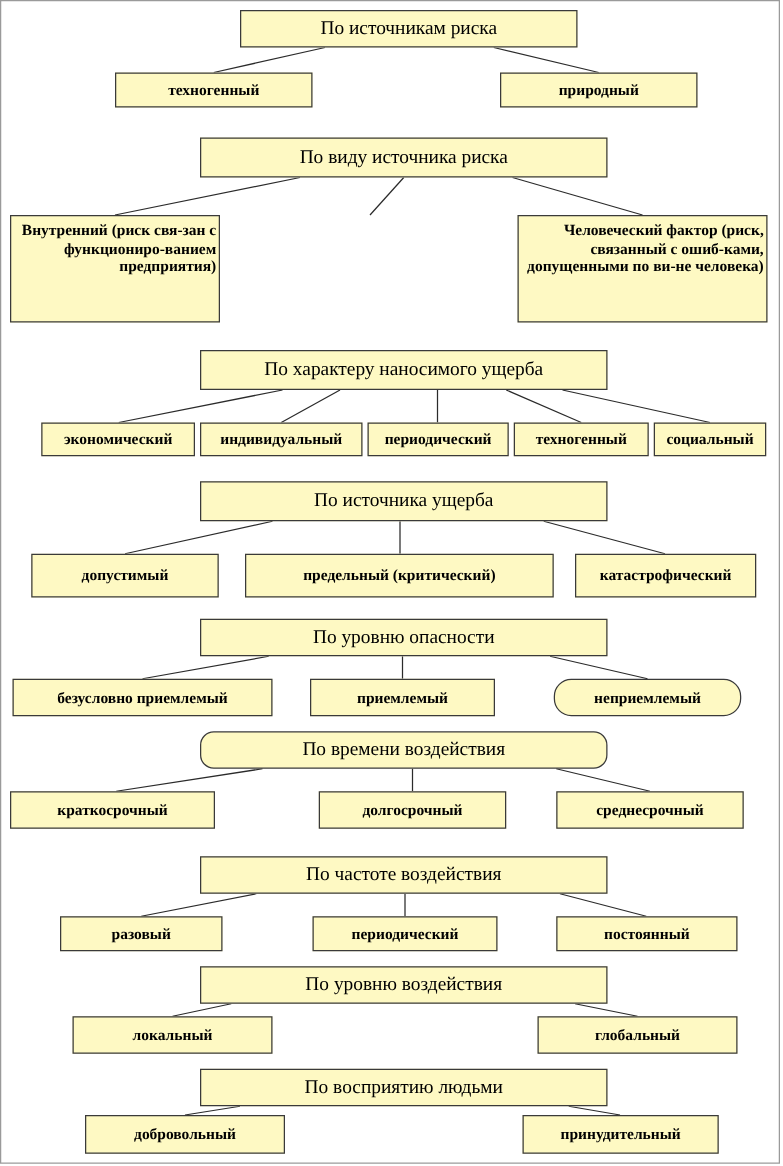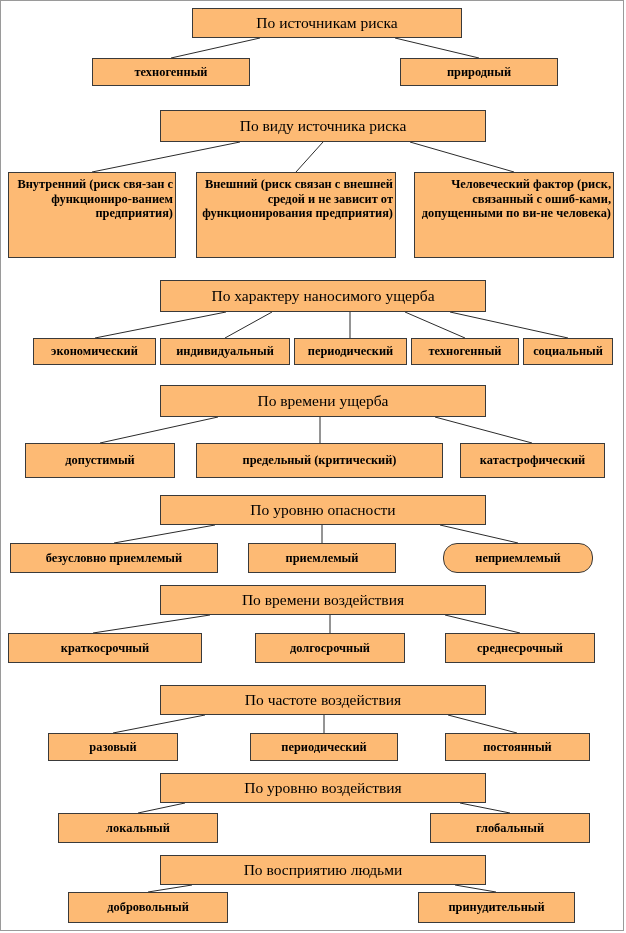--- a/index.html
+++ b/index.html
@@ -25,21 +25,21 @@
   svg.links {
     position: absolute;
     left: 0; top: 0;
     width: 626px; height: 933px;
     pointer-events: none;
   }
   .node {
     position: absolute;
     box-sizing: border-box;
     border: 1px solid #3a3a3a;
-    background: #fdba74;
+    background: #fef9c3;
     display: flex;
     align-items: flex-start;
     justify-content: center;
     text-align: center;
     color: #000000;
     line-height: 1.18;
     padding-top: 3px;
     z-index: 2;
   }
   .node.header {
@@ -120,23 +120,20 @@
   <div class="node leaf" style="left:400px; top:58px; width:158px; height:28px;">
     <span class="txt">природный</span>
   </div>
 
   <div class="node header" style="left:160px; top:110px; width:326px; height:32px;">
     <span class="txt">По виду источника риска</span>
   </div>
   <div class="node leaf-multi" style="left:8px; top:172px; width:168px; height:86px;">
     <span class="txt">Внутренний (риск свя-зан с функциониро-ванием предприятия)</span>
   </div>
-  <div class="node leaf-multi" style="left:196px; top:172px; width:200px; height:86px;">
-    <span class="txt">Внешний (риск связан с внешней средой и не зависит от функционирования предприятия)</span>
-  </div>
   <div class="node leaf-multi" style="left:414px; top:172px; width:200px; height:86px;">
     <span class="txt">Человеческий фактор (риск, связанный с ошиб-ками, допущенными по ви-не человека)</span>
   </div>
 
   <div class="node header" style="left:160px; top:280px; width:326px; height:32px;">
     <span class="txt">По характеру наносимого ущерба</span>
   </div>
   <div class="node leaf" style="left:33px; top:338px; width:123px; height:27px;">
     <span class="txt">экономический</span>
   </div>
@@ -147,21 +144,21 @@
     <span class="txt">периодический</span>
   </div>
   <div class="node leaf" style="left:411px; top:338px; width:108px; height:27px;">
     <span class="txt">техногенный</span>
   </div>
   <div class="node leaf" style="left:523px; top:338px; width:90px; height:27px;">
     <span class="txt">социальный</span>
   </div>
 
   <div class="node header" style="left:160px; top:385px; width:326px; height:32px;">
-    <span class="txt">По времени ущерба</span>
+    <span class="txt">По источника ущерба</span>
   </div>
   <div class="node leaf" style="left:25px; top:443px; width:150px; height:35px;">
     <span class="txt">допустимый</span>
   </div>
   <div class="node leaf" style="left:196px; top:443px; width:247px; height:35px;">
     <span class="txt">предельный (критический)</span>
   </div>
   <div class="node leaf" style="left:460px; top:443px; width:145px; height:35px;">
     <span class="txt">катастрофический</span>
   </div>
@@ -172,24 +169,24 @@
   <div class="node leaf" style="left:10px; top:543px; width:208px; height:30px;">
     <span class="txt">безусловно приемлемый</span>
   </div>
   <div class="node leaf" style="left:248px; top:543px; width:148px; height:30px;">
     <span class="txt">приемлемый</span>
   </div>
   <div class="node leaf" style="left:443px; top:543px; width:150px; height:30px;border-radius:14px;">
     <span class="txt">неприемлемый</span>
   </div>
 
-  <div class="node header" style="left:160px; top:585px; width:326px; height:30px;">
+  <div class="node header" style="left:160px; top:585px; width:326px; height:30px;border-radius:11px;">
     <span class="txt">По времени воздействия</span>
   </div>
-  <div class="node leaf" style="left:8px; top:633px; width:194px; height:30px;">
+  <div class="node leaf" style="left:8px; top:633px; width:164px; height:30px;">
     <span class="txt">краткосрочный</span>
   </div>
   <div class="node leaf" style="left:255px; top:633px; width:150px; height:30px;">
     <span class="txt">долгосрочный</span>
   </div>
   <div class="node leaf" style="left:445px; top:633px; width:150px; height:30px;">
     <span class="txt">среднесрочный</span>
   </div>
 
   <div class="node header" style="left:160px; top:685px; width:326px; height:30px;">

